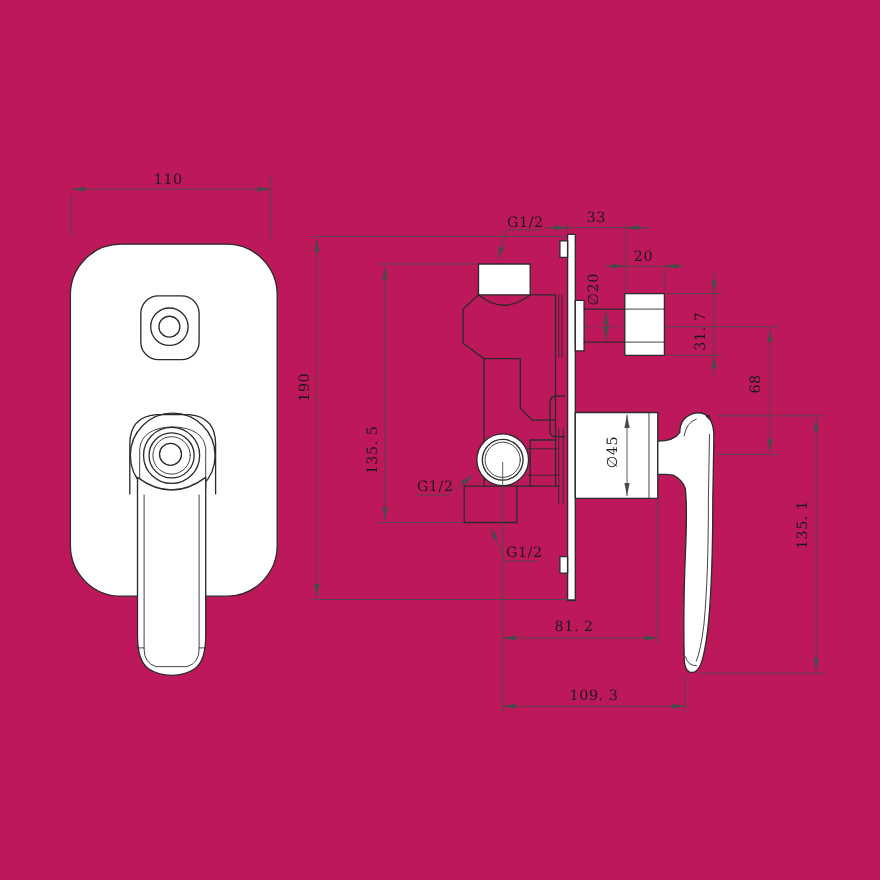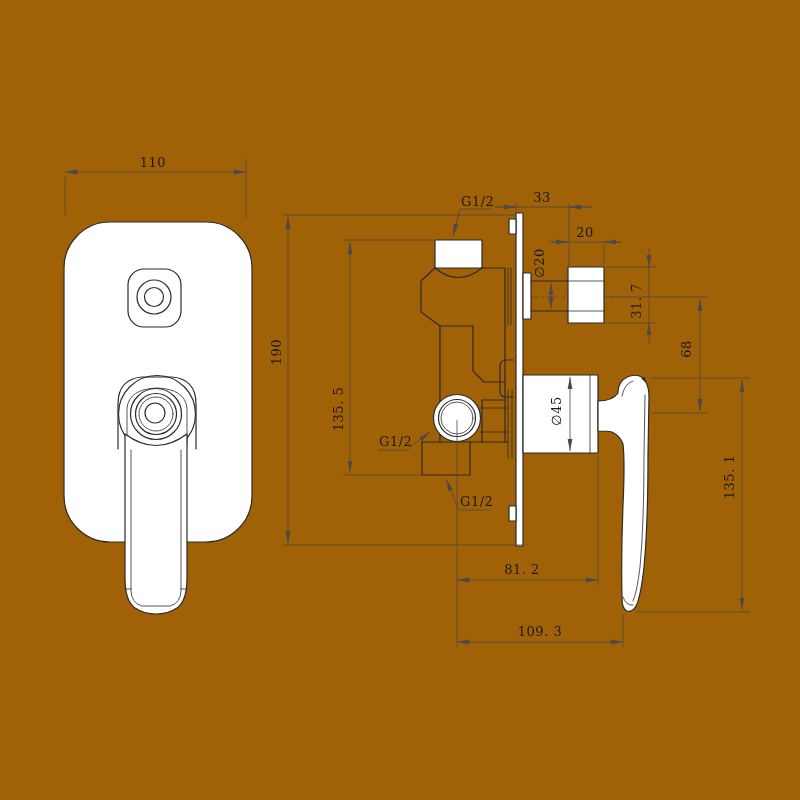--- a/index.html
+++ b/index.html
@@ -1,16 +1,16 @@
 <!DOCTYPE html>
 <html><head>
 <meta charset="utf-8">
 <style>
   html,body{margin:0;padding:0;background:#ffffff;}
-  .stage{width:800px;height:800px;background:#a16207;position:relative;font-family:"DejaVu Serif",serif;}
+  .stage{width:800px;height:800px;background:#be185d;position:relative;font-family:"DejaVu Serif",serif;}
   svg{display:block;}
   .obj{stroke:#2b2b2b;stroke-width:1.2;fill:none;stroke-linecap:round;stroke-linejoin:round;}
   .objw{stroke:#2b2b2b;stroke-width:1.2;fill:#ffffff;stroke-linejoin:round;}
   .thin{stroke:#2b2b2b;stroke-width:0.8;fill:none;stroke-linecap:round;}
   .dim{stroke:#4a4a4a;stroke-width:0.8;fill:none;}
   .cl{stroke:#4a4a4a;stroke-width:0.7;fill:none;stroke-dasharray:12 3 3 3;}
   .t{font-family:"DejaVu Serif",serif;font-size:13px;fill:#1a1a1a;letter-spacing:0.5px;}
 </style>
 </head>
 <body>

